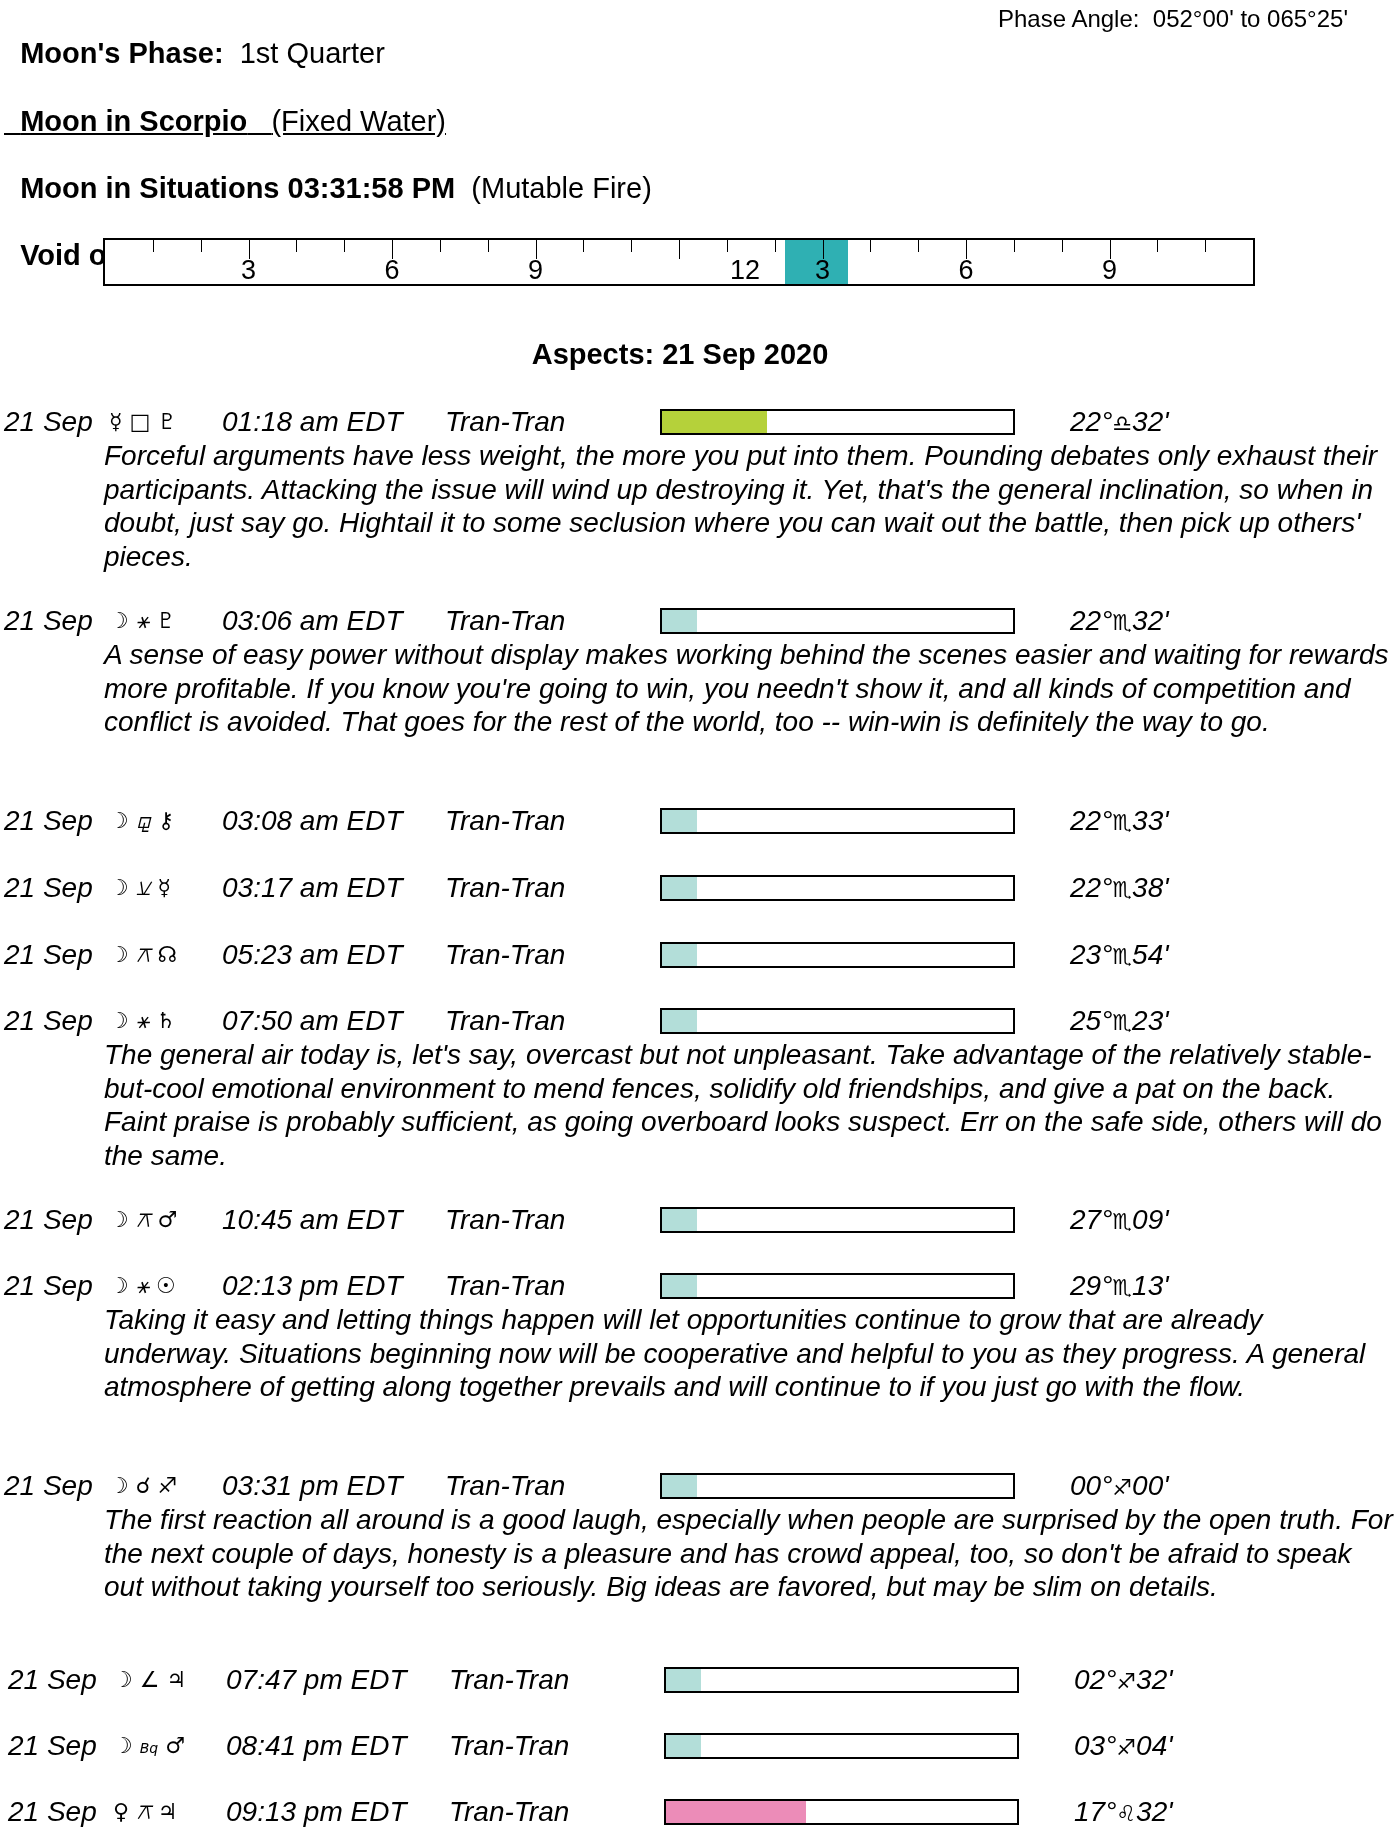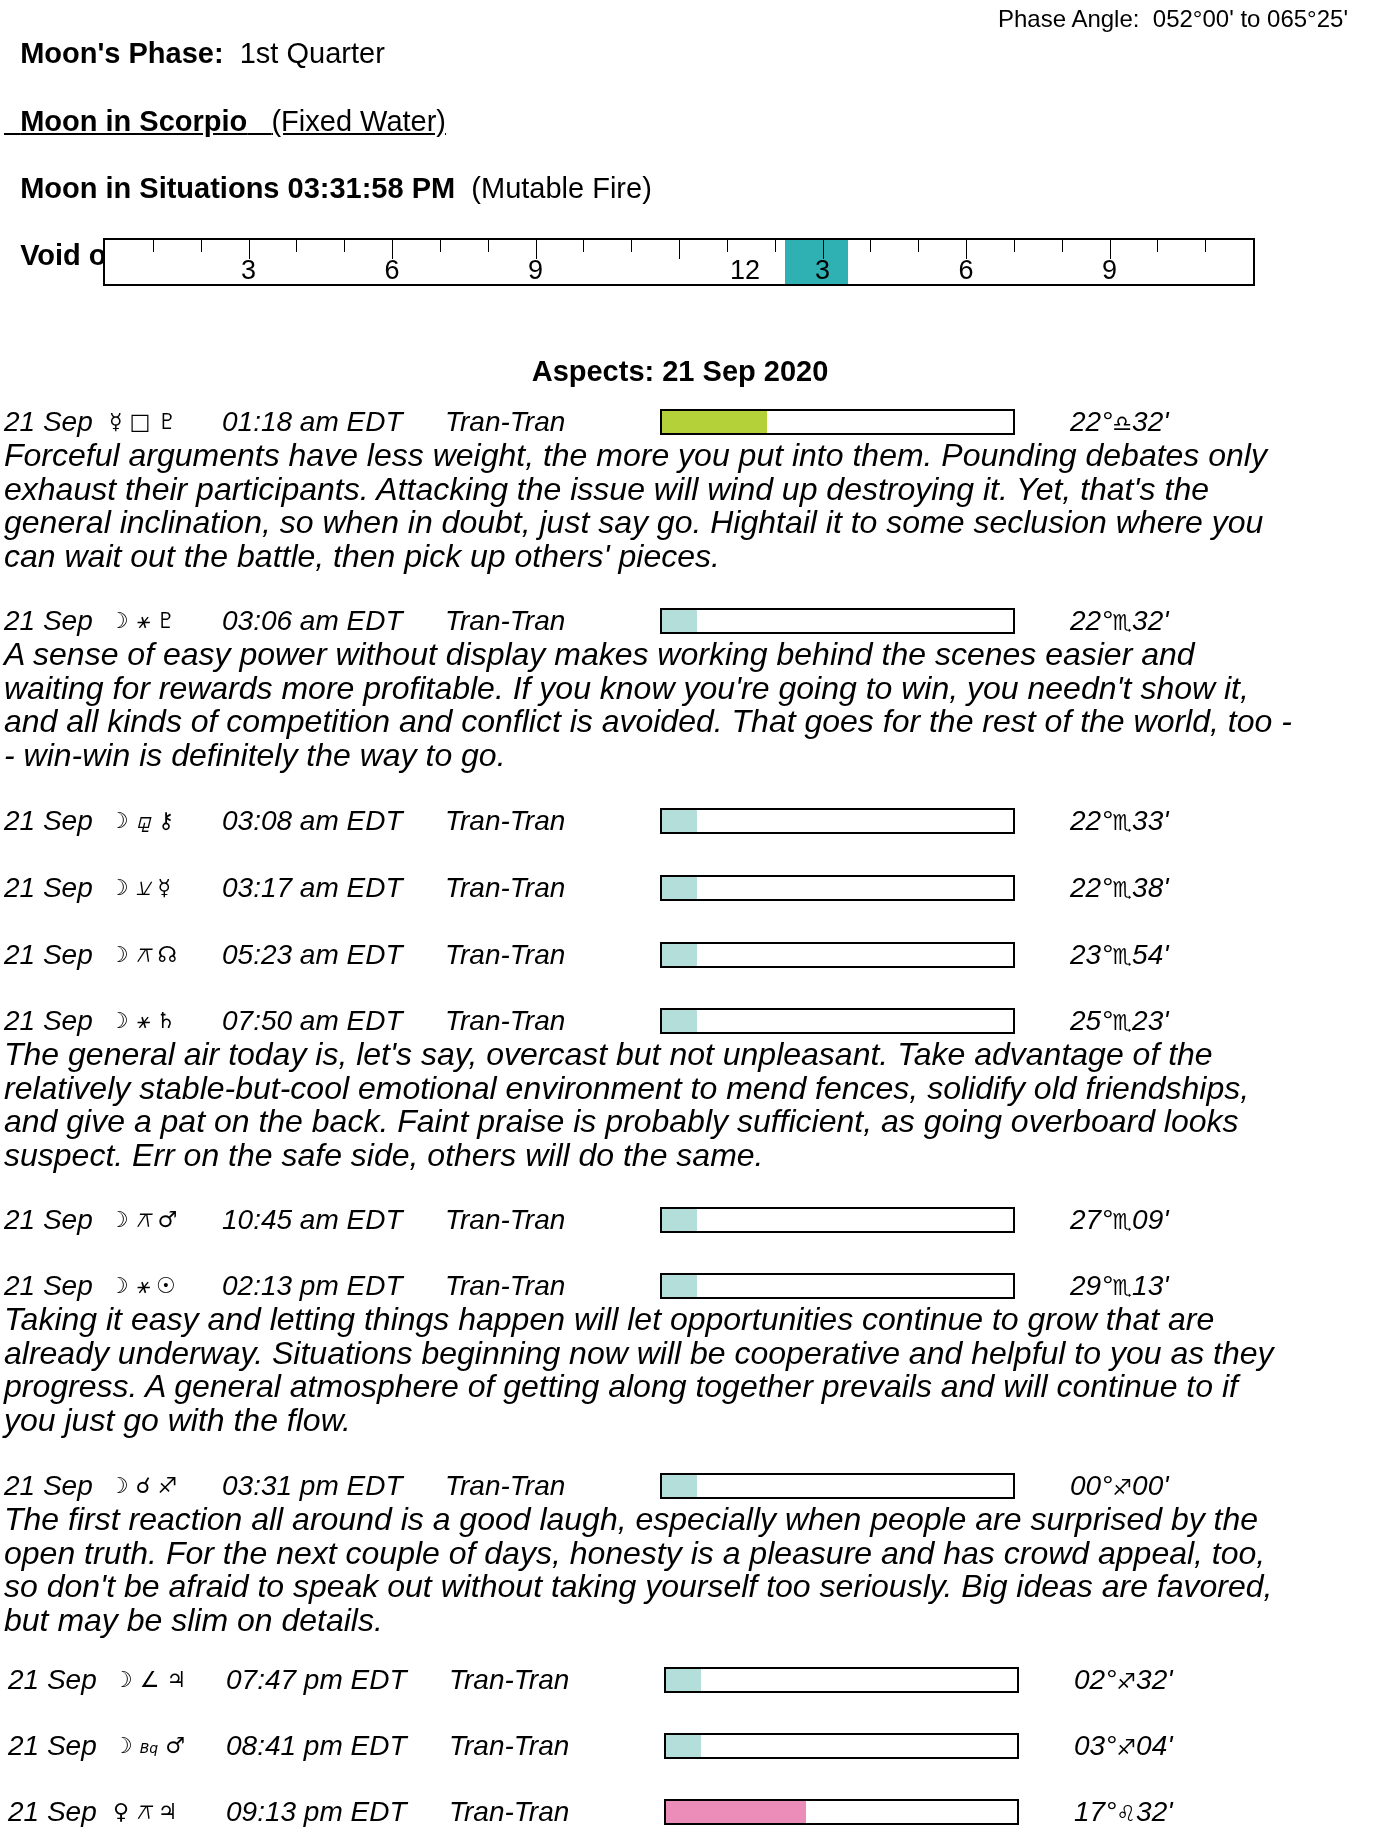--- a/index.html
+++ b/index.html
@@ -10,33 +10,33 @@
   }
   .hdr { position: absolute; left: 4px; font-size: 29px; line-height: 34px; white-space: pre; }
   .hdr b { font-weight: bold; }
   .phase-angle { position: absolute; left: 998px; top: 4px; font-size: 24px; line-height: 30px; white-space: pre; }
   .timeline { position: absolute; left: 103px; top: 238px; width: 1152px; height: 48px; border: 2px solid #000; box-sizing: border-box; background: #fff; }
   .voc-band { position: absolute; top: 0; bottom: 0; background: #2fb0b3; }
   .tick { position: absolute; top: 0; width: 1px; background: #000; }
   .tick.minor { height: 12px; }
   .tick.major { height: 19px; }
   .tick-label { position: absolute; top: 16px; font-size: 27px; line-height: 28px; transform: translateX(-50%); }
-  .aspects-title { position: absolute; left: 0; width: 1360px; top: 353px; text-align: center; font-size: 29px; font-weight: bold; line-height: 36px; }
+  .aspects-title { position: absolute; left: 0; width: 1360px; top: 336px; text-align: center; font-size: 29px; font-weight: bold; line-height: 36px; }
   .row { position: absolute; left: 4px; width: 1390px; font-style: italic; }
   .row.shift { left: 8px; }
   .row-head { position: relative; height: 34px; font-size: 28px; line-height: 34px; white-space: pre; }
   .rh-date { position: absolute; left: 0; }
   .rh-glyphs { position: absolute; left: 105px; font-family: "DejaVu Sans", sans-serif; font-size: 22px; }
   .rh-time { position: absolute; left: 218px; text-align: right; }
   .rh-type { position: absolute; left: 441px; }
   .bar { position: absolute; left: 656px; top: 4px; width: 355px; height: 26px; border: 2px solid #000; box-sizing: border-box; background: #fff; }
   .bar-fill { position: absolute; left: 0; top: 0; bottom: 0; }
   .rh-deg { position: absolute; left: 1066px; }
   .rh-deg .sign { font-family: "DejaVu Sans", sans-serif; font-size: 22px; }
-  .desc { font-size: 32px; line-height: 33.5px; width: 1290px; }
+  .desc { margin-left: 100px; font-size: 28px; line-height: 33.5px; width: 1290px; }
 </style>
 </head>
 <body>
 
 <div class="hdr" style="top:2px;">
   <b>Moon's Phase:</b>  <span>1st Quarter</span>
 </div>
 <div class="phase-angle"><span>Phase Angle:</span>  <span>052°00' to 065°25'</span></div>
 
 <div class="hdr" style="top:70px;text-decoration:underline;">

